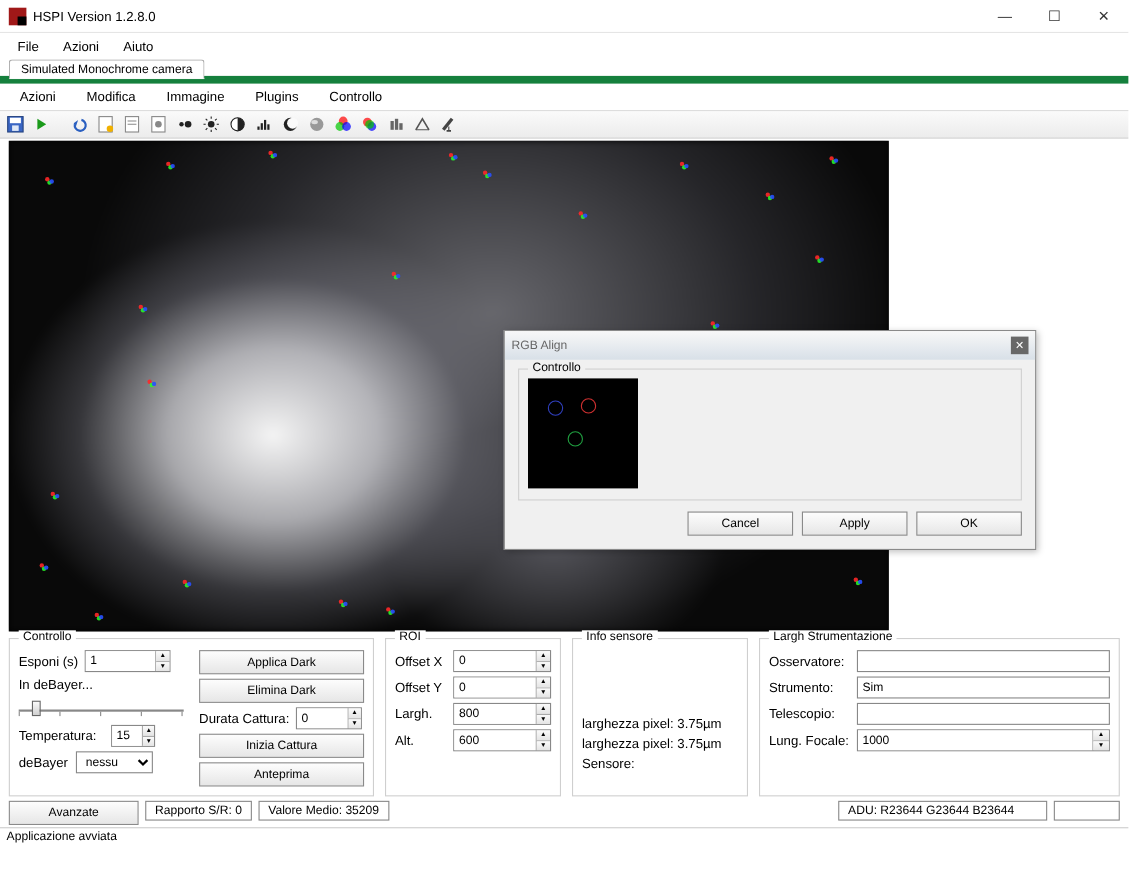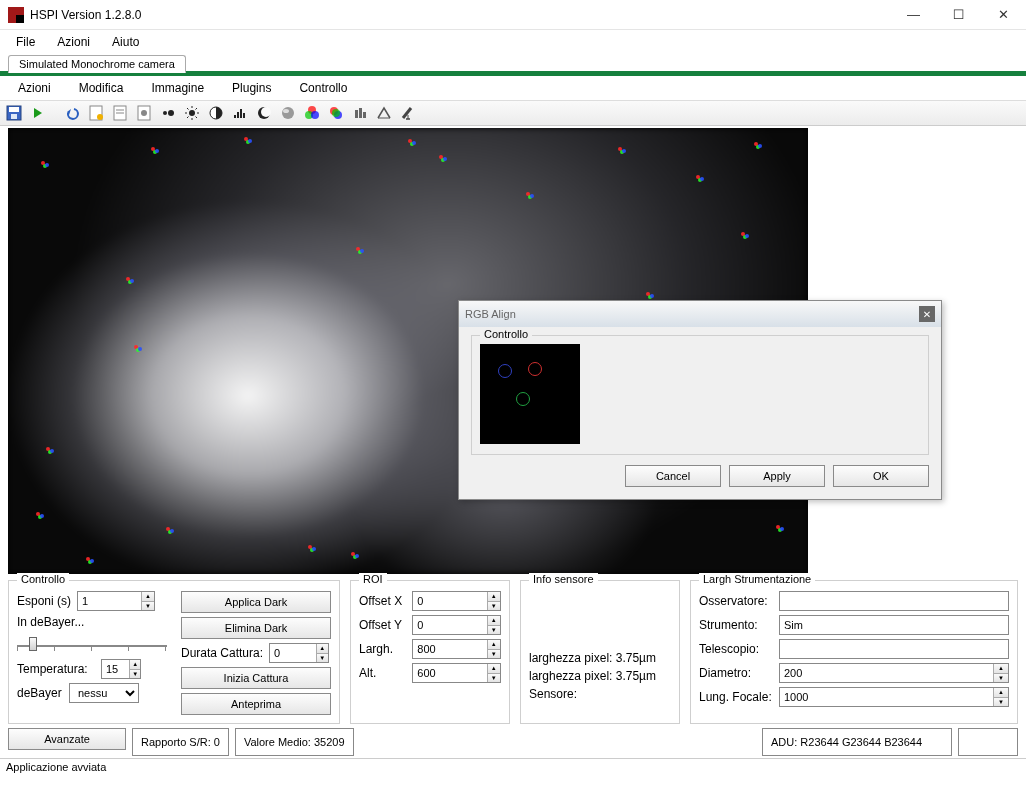--- a/index.html
+++ b/index.html
@@ -10,21 +10,21 @@
 .titlebar .app-icon { width: 16px; height: 16px; margin: 0 6px 0 8px; background: #a01818; position: relative; }
 .titlebar .app-icon::after { content:''; position:absolute; right:0; bottom:0; width:8px; height:8px; background:#000; }
 .titlebar .title { flex: 1; font-size: 12px; }
 .titlebar .winbtn { width: 45px; height: 30px; display:flex; align-items:center; justify-content:center; font-size:13px; color:#333; cursor:pointer; }
 
 
 .menubar { height: 24px; display:flex; align-items:center; padding: 0 6px; gap: 2px; }
 .menubar .mi { padding: 2px 10px; font-size:12px; cursor:pointer; }
 
 
-.tabsrow { height: 22px; display:flex; align-items:center; padding: 0 8px; border-bottom:5px solid #15803d; }
+.tabsrow { height: 22px; display:flex; align-items:center; padding: 0 8px; border-bottom:7px solid #15803d; }
 .tab { border:1px solid #aaa; border-bottom:1px solid #fff; padding: 2px 10px; background:#fff; border-top-left-radius:3px; border-top-right-radius:3px; position:relative; top:1px; }
 
 
 .submenu { height: 24px; display:flex; align-items:center; padding: 0 6px; gap:4px; }
 .submenu .mi { padding:2px 12px; font-size:12px; cursor:pointer; }
 
 
 .toolbar { height: 26px; background: linear-gradient(#fafafa,#ececec); border-top:1px solid #ddd; border-bottom:1px solid #ccc; display:flex; align-items:center; padding:0 4px; gap:4px; }
 .tb { width:20px; height:20px; display:flex; align-items:center; justify-content:center; cursor:pointer; }
 
@@ -72,21 +72,21 @@
 .txt { border:1px solid #888; height:20px; background:#fff; padding:0 4px; font-size:11px; outline:none; }
 select.txt { height:20px; }
 
 
 .slider { position:relative; width:150px; height:20px; }
 .slider .track { position:absolute; top:12px; left:0; right:0; height:2px; background:#888; }
 .slider .tick { position:absolute; top:14px; width:1px; height:4px; background:#888; }
 .slider .thumb { position:absolute; top:4px; width:8px; height:14px; background:linear-gradient(#fafafa,#d0d0d0); border:1px solid #666; }
 
 .statusrow { display:flex; gap:6px; padding:2px 8px; }
-.sbox { border:1px solid #888; padding:13px 8px; height:18px; display:flex; align-items:center; }
+.sbox { border:1px solid #888; padding:3px 8px; height:18px; display:flex; align-items:center; }
 .footer { border-top:1px solid #ccc; padding:2px 6px; font-size:11px; }
 </style>
 </head>
 <body>
 
 <div class="titlebar">
   <div class="app-icon"></div>
   <div class="title">HSPI Version 1.2.8.0</div>
   <div class="winbtn">—</div>
   <div class="winbtn">☐</div>
@@ -448,30 +448,20 @@
       </div>
     <div class="row">
         <span class="lbl" style="width:76px">Strumento:</span>
         <input class="txt" style="flex: 1 1 0%;" value="Sim">
       </div>
     <div class="row">
         <span class="lbl" style="width:76px">Telescopio:</span>
         <input class="txt" style="flex: 1 1 0%;" value="">
       </div>
     <div class="row">
-        <span class="lbl" style="width:76px">Diametro:</span>
-        <div class="numbox" style="flex:1">
-          <input value="200" style="">
-          <div class="spin">
-            <div>▲</div>
-            <div>▼</div>
-          </div>
-        </div>
-      </div>
-    <div class="row">
         <span class="lbl" style="width:76px">Lung. Focale:</span>
         <div class="numbox" style="flex:1">
           <input value="1000" style="">
           <div class="spin">
             <div>▲</div>
             <div>▼</div>
           </div>
         </div>
       </div>
   </div>

